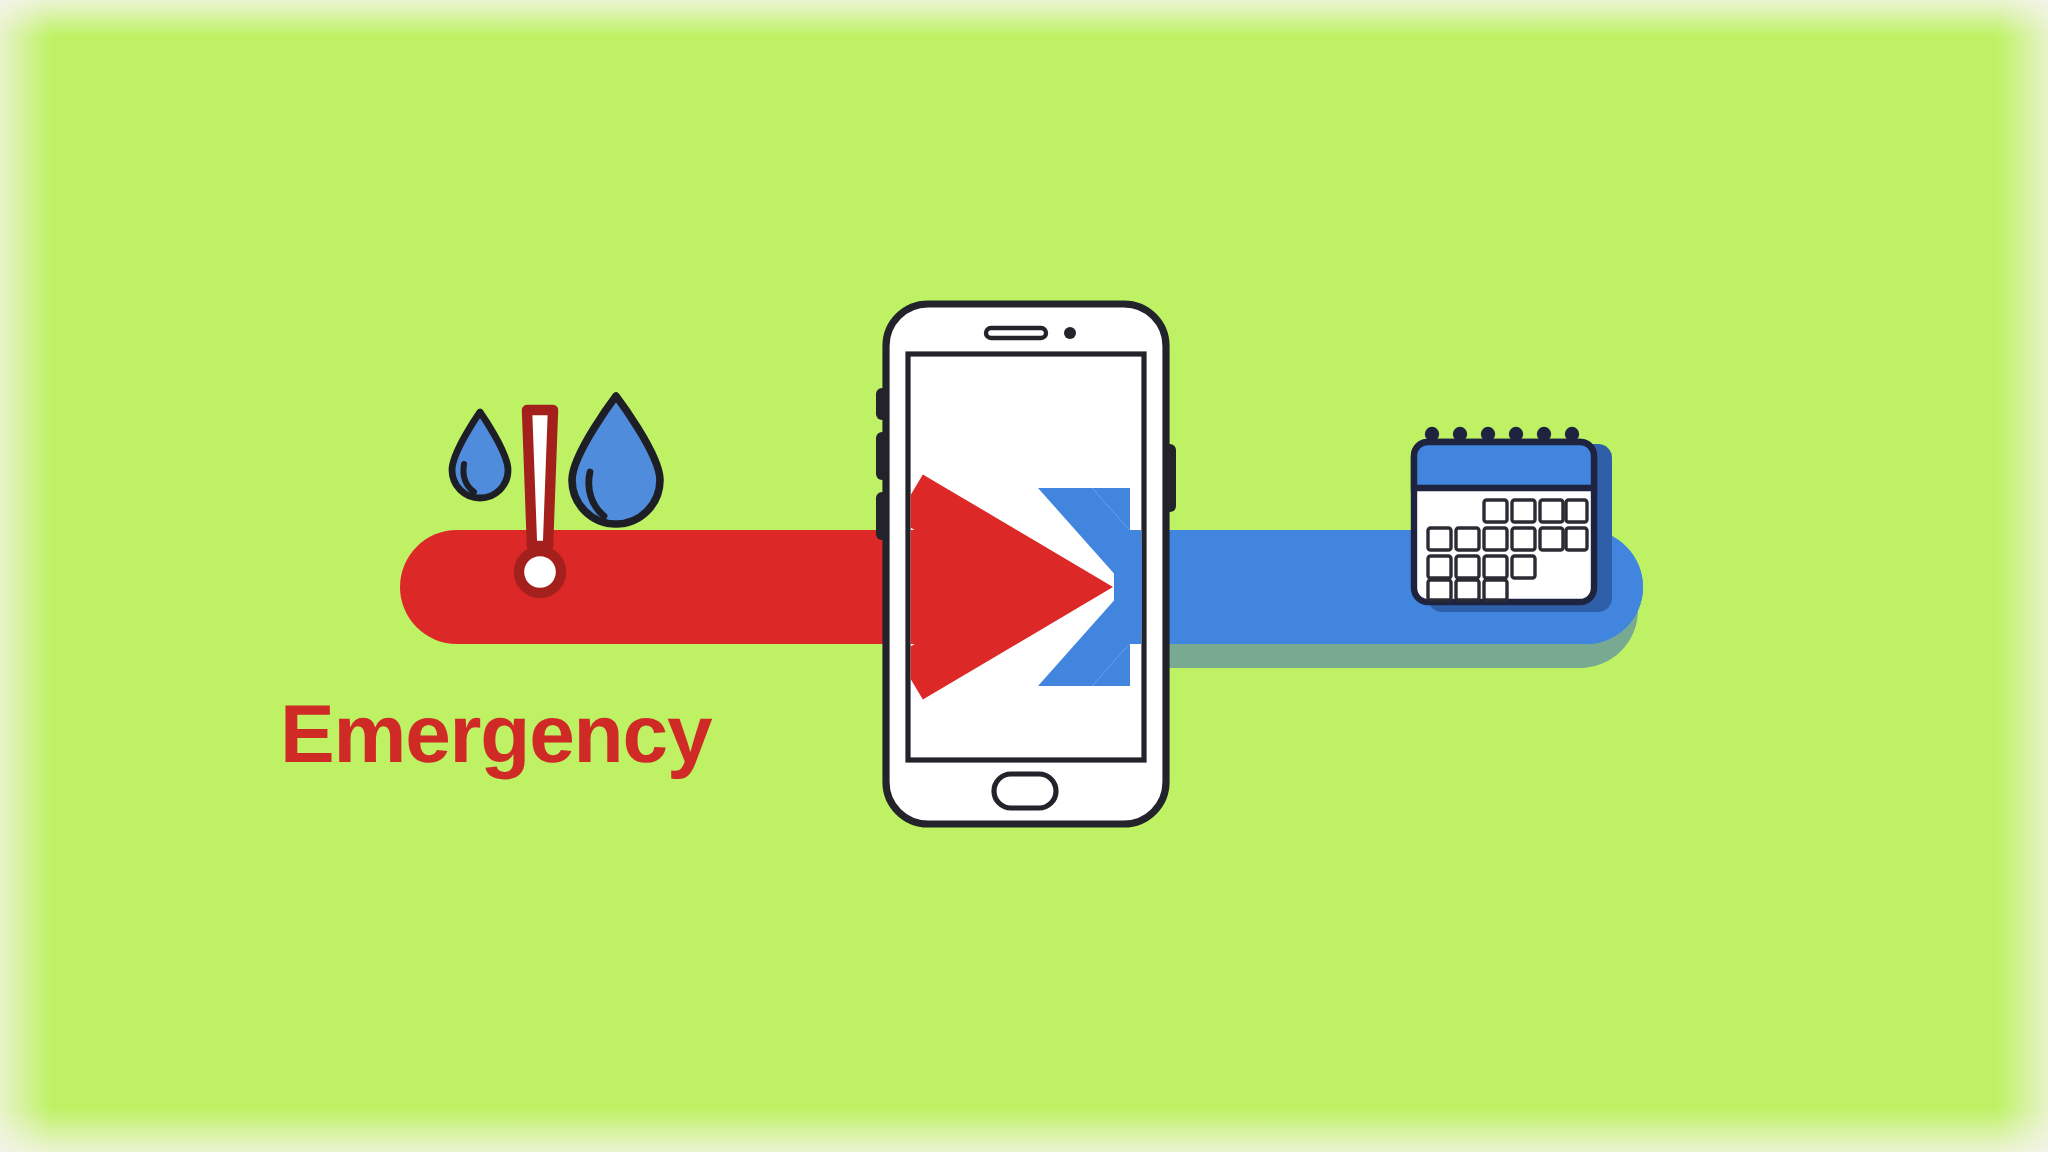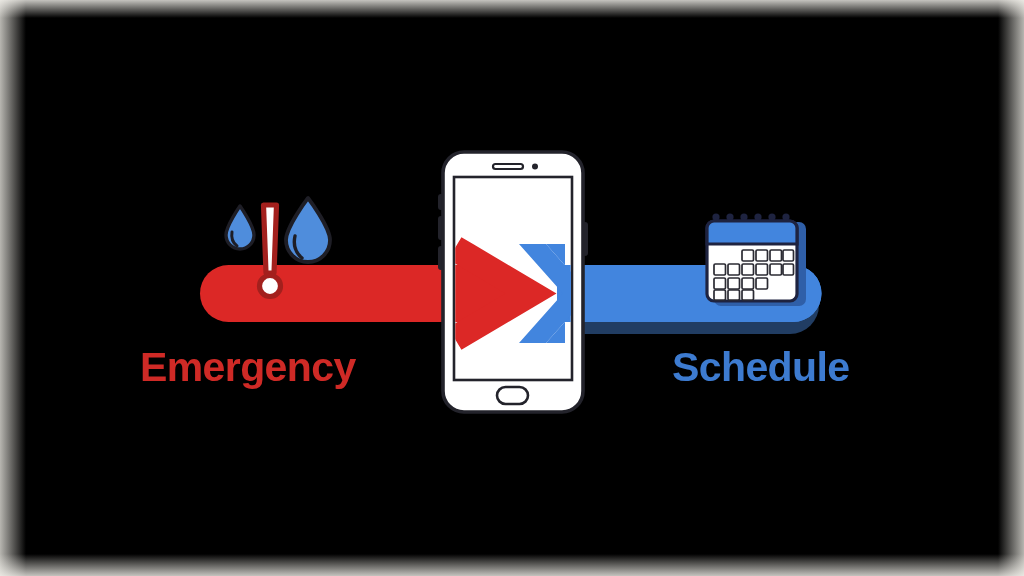--- a/index.html
+++ b/index.html
@@ -10,21 +10,21 @@
     width: 1024px;
     height: 576px;
     background: #fdfdfb;
     font-family: "Liberation Sans", sans-serif;
     overflow: hidden;
   }
   #stage {
     position: relative;
     width: 1024px;
     height: 576px;
-    background: #000000;
+    background: #bef264;
   }
   #scene {
     position: absolute;
     inset: 0;
     width: 1024px;
     height: 576px;
   }
   .label {
     position: absolute;
     font-weight: bold;
@@ -211,20 +211,19 @@
                C 308 198 286 227 286 240
                A 22 22 0 0 0 330 240
                C 330 227 308 198 308 198 Z" fill="#4F8DDC" stroke="#1E1E26" stroke-width="3.8" stroke-linejoin="round"></path>
       <path d="M 295 236 C 293 245 296 253 302 258" fill="none" stroke="#1E1E26" stroke-width="3.4" stroke-linecap="round"></path>
     </g>
 
   </svg>
 
   <div class="label" id="label-emergency">Emergency</div>
 
-  <div class="label" id="label-schedule">Schedule</div>
 
   <div class="corner-shade" id="shade-left"></div>
   <div class="corner-shade" id="shade-right"></div>
   <div class="corner-shade" id="shade-top"></div>
   <div class="corner-shade" id="shade-bottom"></div>
 
 </div>
 
 </body></html>

